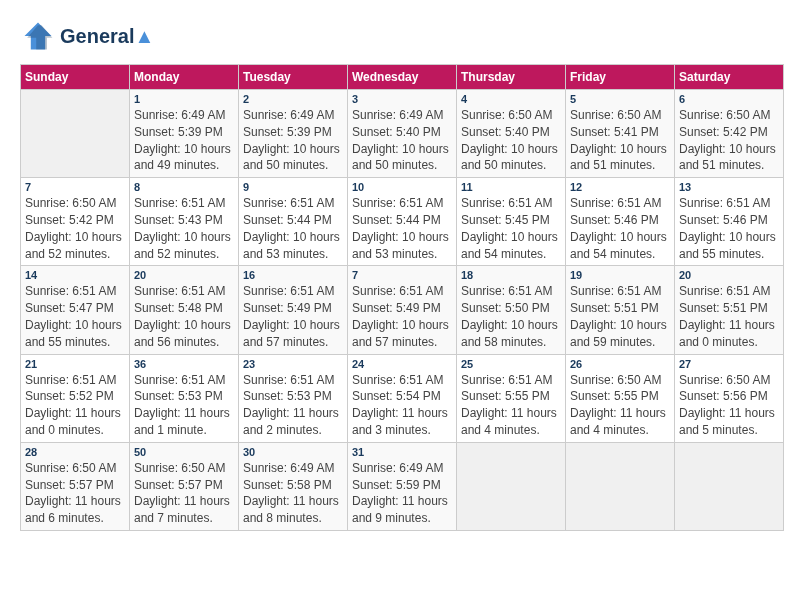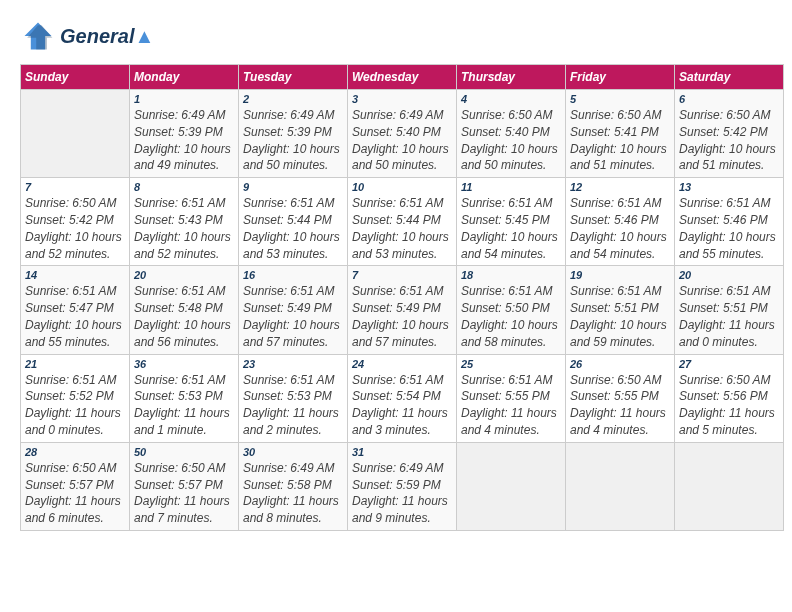--- a/index.html
+++ b/index.html
@@ -6,21 +6,20 @@
     body {
       font-family: Arial, sans-serif;
       background: #fff;
       width: 792px;
       height: 612px;
       overflow: hidden;
     }
     .page {
       width: 792px;
       padding: 18px 8px 12px 20px;
-      font-style: italic;
     }
     .header {
       display: flex;
       justify-content: space-between;
       align-items: flex-start;
       margin-bottom: 10px;
     }
     .logo {
       display: flex;
       align-items: center;

